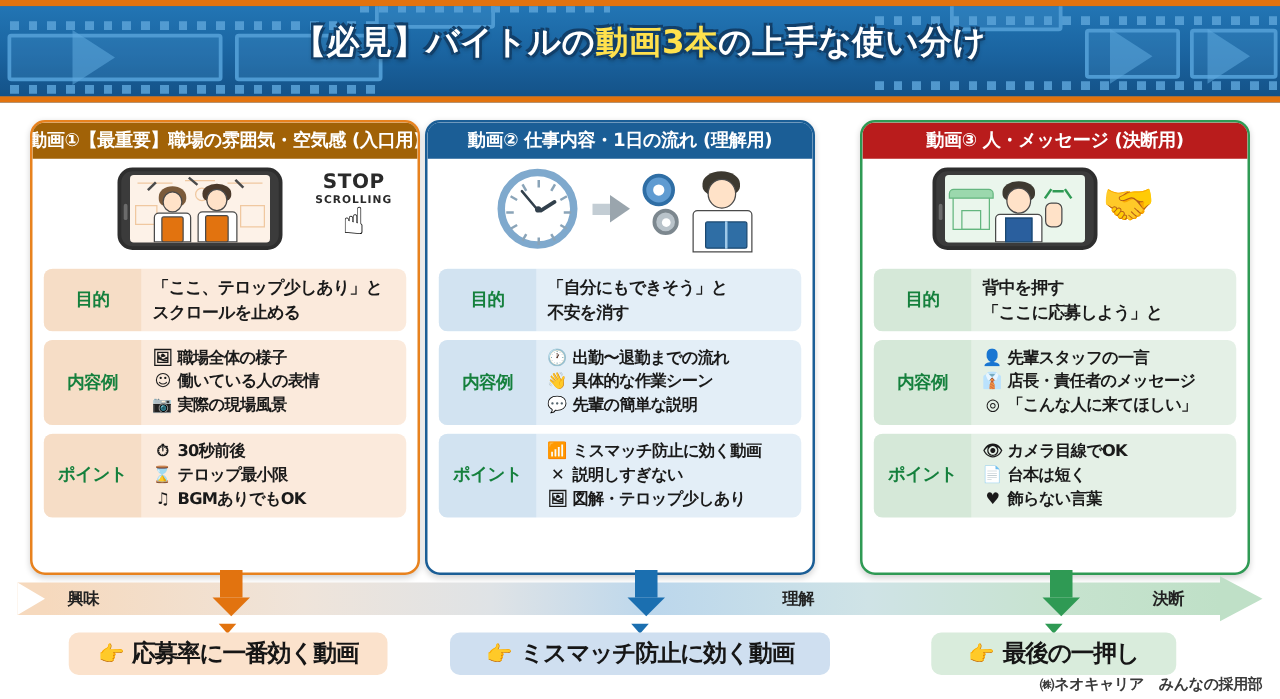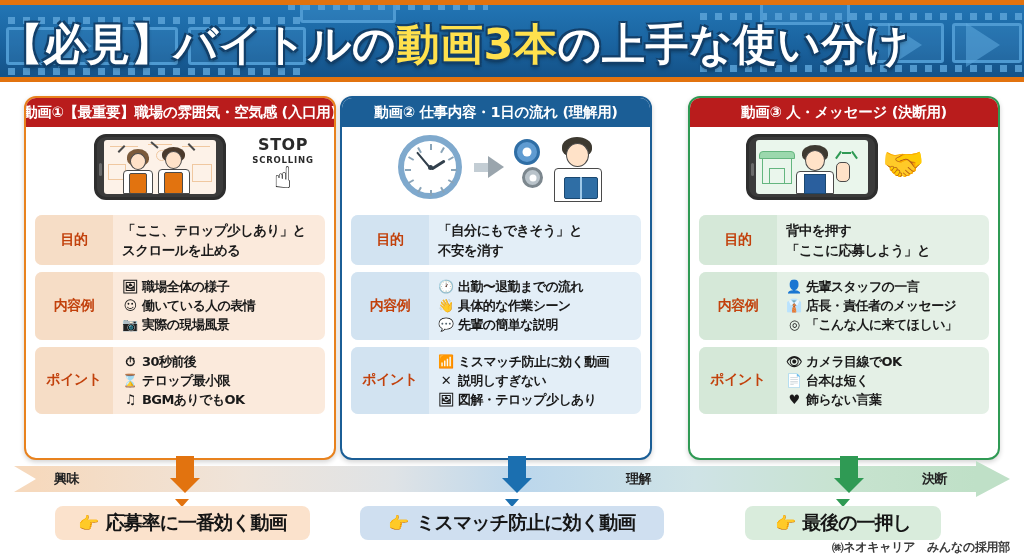--- a/index.html
+++ b/index.html
@@ -30,22 +30,22 @@
       repeating-linear-gradient(90deg,#5ba3d8 0 7px, transparent 7px 15px);
     opacity:.85;
   }
   .play-tri{
     position:absolute; width:0;height:0;
     border-top:22px solid transparent; border-bottom:22px solid transparent;
     border-left:34px solid rgba(95,170,222,.55);
   }
   .banner-title{
     position:absolute; left:0; right:0; top:11px;
-    text-align:left;
-    font-size:43px; font-weight:bold; letter-spacing:.5px;
+    text-align:center;
+    font-size:26px; font-weight:bold; letter-spacing:.5px;
     color:#ffffff; white-space:nowrap;
     text-shadow:
       -2px -2px 0 #123f69, 2px -2px 0 #123f69, -2px 2px 0 #123f69, 2px 2px 0 #123f69,
       0 3px 4px rgba(0,0,0,.45);
   }
   .banner-title .hl{ color:#ffe14d; }
 
   
   .cards{ position:absolute; left:0; top:96px; width:1024px; height:360px; }
   .card{
@@ -56,21 +56,21 @@
   }
   .card.c1{ left:24px;  border-color:#e8821e; }
   .card.c2{ left:340px; border-color:#1b5e96; }
   .card.c3{ left:688px; border-color:#2f9a54; }
 
   .card-head{
     height:29px; display:flex; align-items:center; justify-content:center;
     color:#fff; font-size:14.5px; font-weight:bold; white-space:nowrap;
     letter-spacing:-.3px;
   }
-  .c1 .card-head{ background:#b91c1c;text-align:right; }
+  .c1 .card-head{ background:#a16207;text-align:right; }
   .c2 .card-head{ background:#1b5e96; }
   .c3 .card-head{ background:#b91c1c; }
 
   
   .illus{ position:relative; height:82px; }
 
   .phone{
     position:absolute; width:132px; height:66px; border-radius:12px;
     background:#3b3b3b; border:3px solid #2e2e2e;
     display:flex; align-items:center; justify-content:center;
@@ -123,21 +123,21 @@
   
   .sc3{ background:#eaf6ec; }
   .shop{ position:absolute; border:1.6px solid #64b67f; }
   .hand-shake{ position:absolute; font-size:34px; line-height:1; }
 
   
   .rows{ padding:6px 9px 8px 9px; display:flex; flex-direction:column; gap:7px; }
   .row{ display:flex; border-radius:7px; overflow:hidden; min-height:44px; }
   .row .lbl{
     flex:0 0 78px; display:flex; align-items:center; justify-content:center;
-    font-size:14px; font-weight:bold; color:#c2410c; letter-spacing:-.5px;
+    font-size:14px; font-weight:bold; color:#15803d; letter-spacing:-.5px;
   }
   .row .val{ flex:1; padding:6px 4px 6px 9px; display:flex; flex-direction:column;
     justify-content:center; gap:2px; }
   .val .line{ font-size:13px; font-weight:bold; color:#1a1a1a; line-height:1.32;
     white-space:nowrap; letter-spacing:-.6px; display:flex; align-items:center; gap:4px;}
   .val .line .ic{ font-size:13px; width:16px; text-align:center; flex:0 0 16px; }
   .val .plain{ font-size:13.5px; font-weight:bold; color:#1a1a1a; line-height:1.34;
     white-space:nowrap; letter-spacing:-.6px; }
 
   .c1 .row{ background:#fbeadc; }

